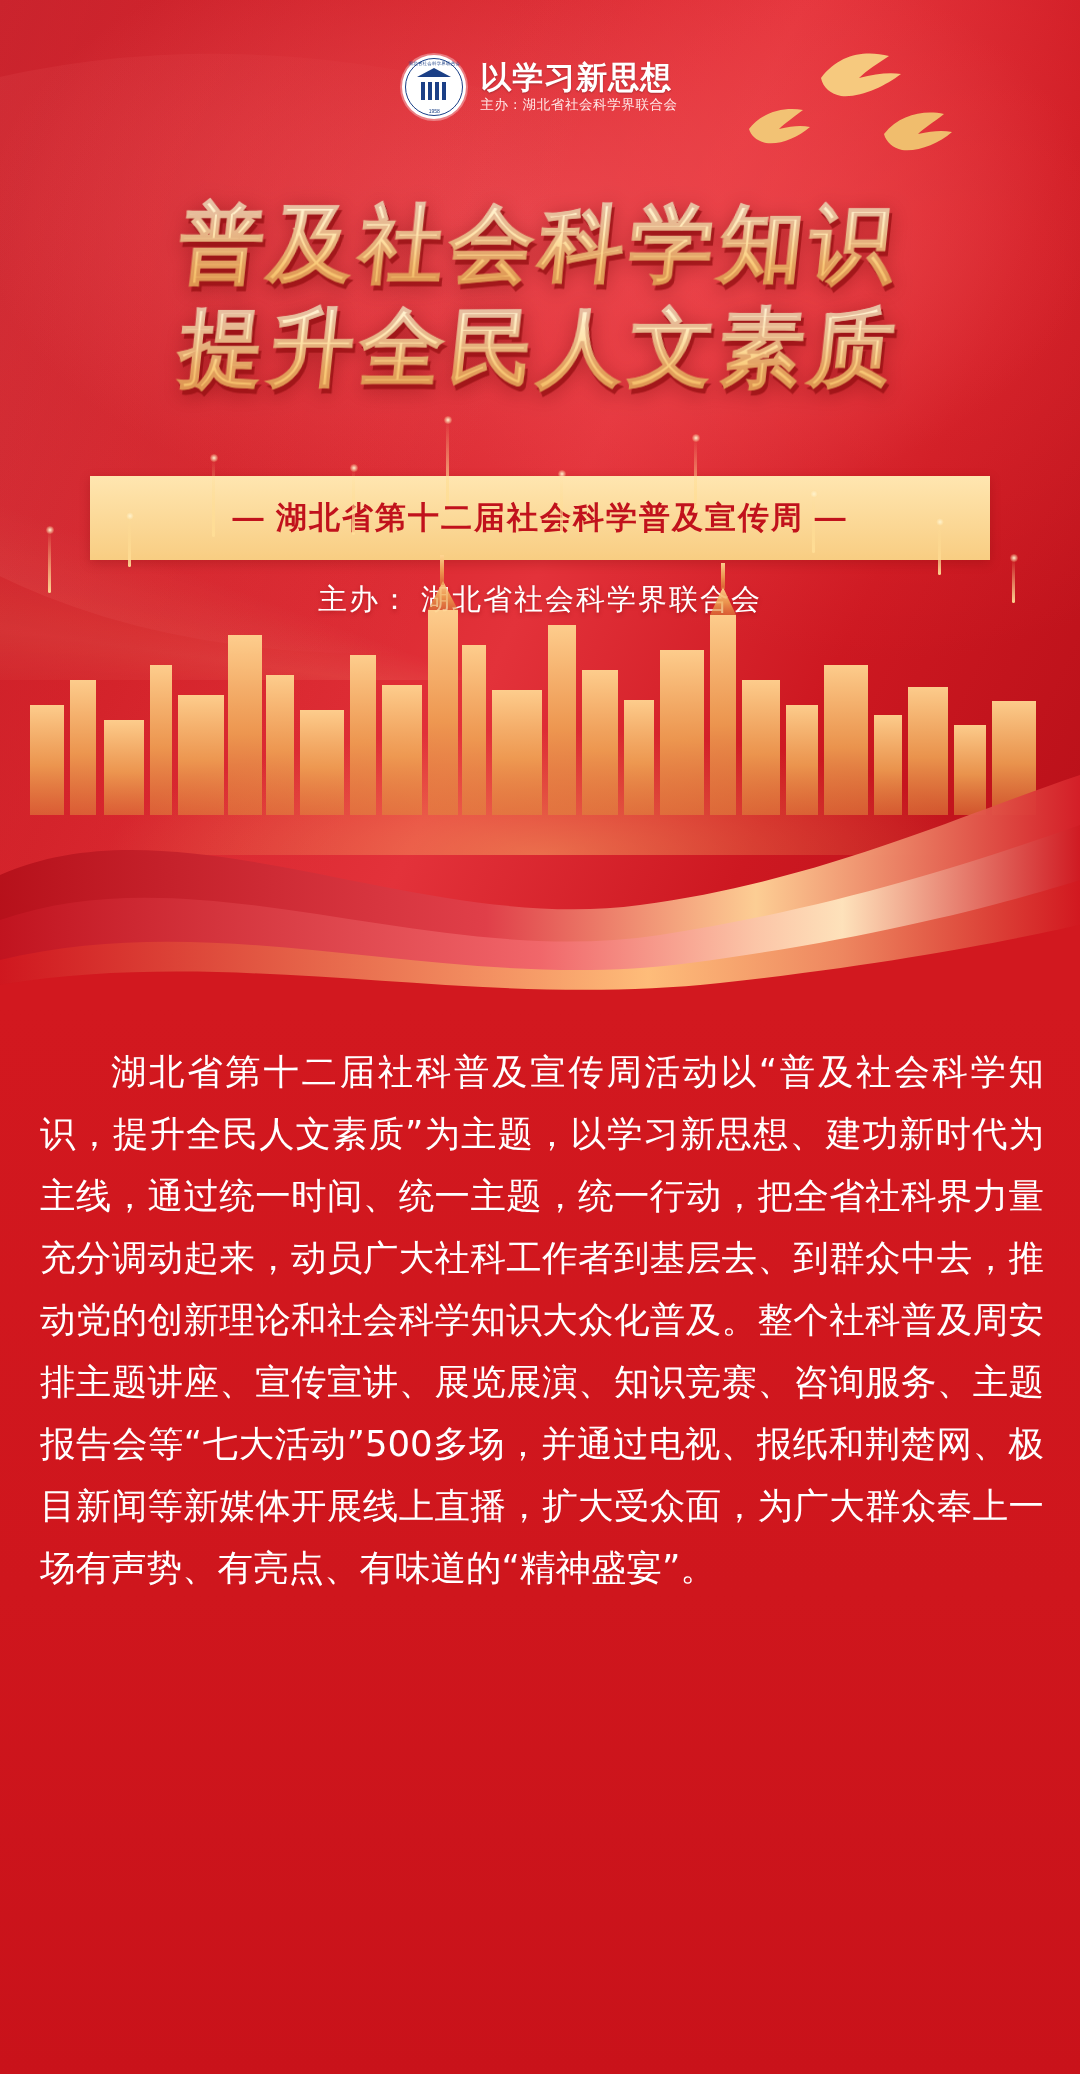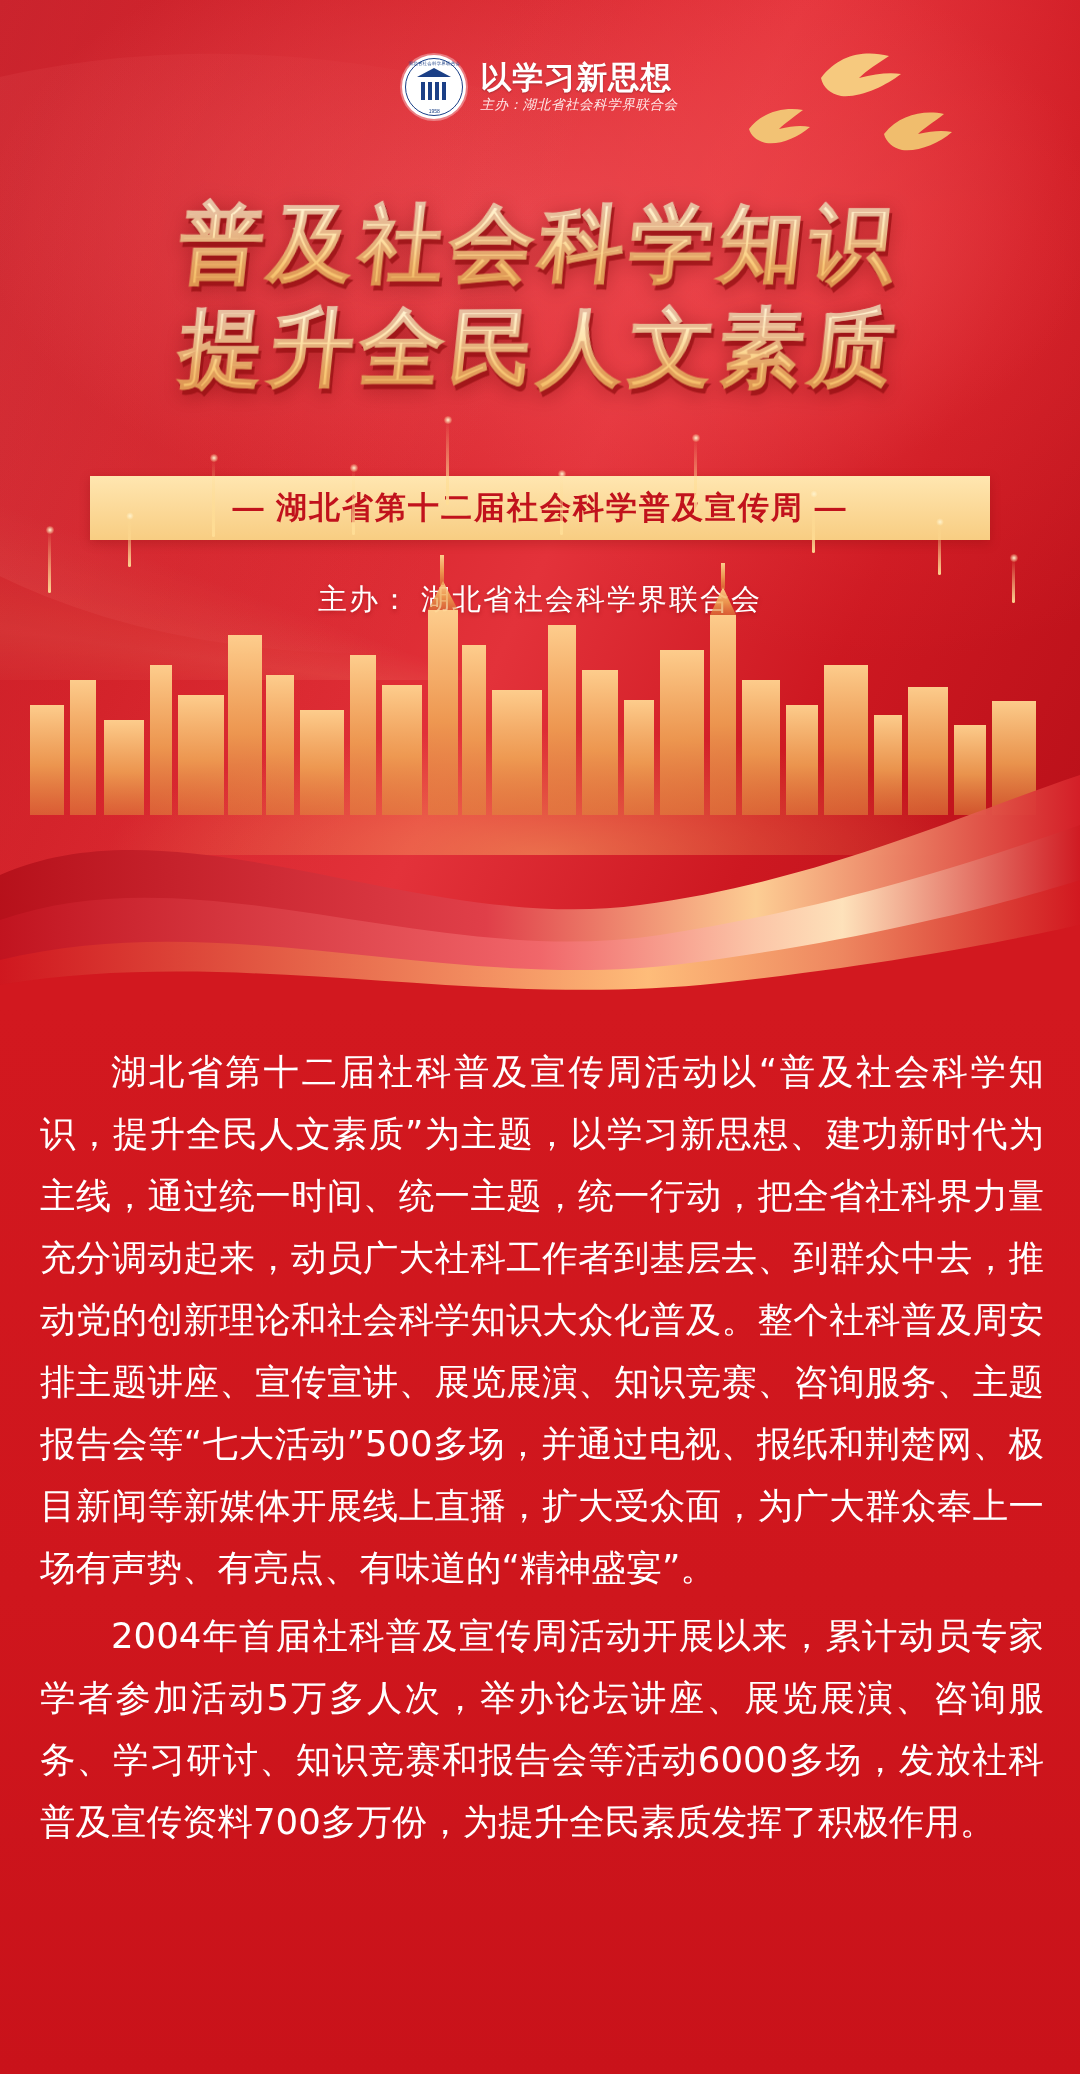--- a/index.html
+++ b/index.html
@@ -112,21 +112,21 @@
     position: absolute; bottom: 5px; left: 0; right: 0;
     text-align: center; font-size: 5px; color: #1b3f86;
   }
   .logo-text { color: #ffffff; line-height: 1; }
   .logo-title {
     font-size: 31px; font-weight: bold; letter-spacing: 1px;
     text-shadow: 0 1px 2px rgba(0,0,0,0.25);
   }
   .logo-sub {
     margin-top: 5px;
-    font-size: 13.5px; letter-spacing: .6px; color: #ffe9e9; font-style: italic;
+    font-size: 13.5px; letter-spacing: .6px; color: #ffe9e9;
   }
 
   
   .dove { position: absolute; }
   .dove svg { display: block; }
 
   
   .headline {
     position: absolute; left: 0; right: 0; top: 192px;
     text-align: center;
@@ -142,21 +142,21 @@
     background-clip: text;
     color: transparent;
     -webkit-text-stroke: 1px rgba(160,40,20,0.25);
     filter: drop-shadow(3px 5px 0px rgba(150,15,18,0.75)) drop-shadow(0 3px 10px rgba(90,0,0,0.35));
     transform: skewX(-6deg);
   }
 
   
   .subbar {
     position: absolute; left: 90px; top: 476px;
-    width: 900px; height: 64px;
+    width: 900px; height: 84px;
     background: linear-gradient(180deg, #ffe6b0 0%, #f8cd82 100%);
     display: flex; align-items: center; justify-content: center;
     box-shadow: 0 3px 10px rgba(120,10,10,0.28);
   }
   .subbar span {
     color: #c1121c; font-size: 31px; font-weight: bold; letter-spacing: 2px;
     white-space: nowrap;
   }
   .organizer {
     position: absolute; left: 0; right: 0; top: 580px;
@@ -328,16 +328,15 @@
       </defs>
       <path d="M0,120 C180,40 420,180 640,150 C820,126 960,60 1080,20 L1080,250 L0,250 Z" fill="url(#gw1)" opacity="0.95"></path>
       <path d="M0,165 C200,95 430,215 660,180 C840,152 980,105 1080,70 L1080,250 L0,250 Z" fill="url(#gw2)" opacity="0.9"></path>
       <path d="M0,205 C230,150 450,240 690,208 C870,184 1000,150 1080,125 L1080,250 L0,250 Z" fill="url(#gw3)" opacity="0.85"></path>
       <path d="M0,230 C240,190 470,255 720,228 C900,208 1010,185 1080,170 L1080,250 L0,250 Z" fill="#d2181f"></path>
     </svg>
   </div>
 
   <div class="content">
     <p>湖北省第十二届社科普及宣传周活动以“普及社会科学知识，提升全民人文素质”为主题，以学习新思想、建功新时代为主线，通过统一时间、统一主题，统一行动，把全省社科界力量充分调动起来，动员广大社科工作者到基层去、到群众中去，推动党的创新理论和社会科学知识大众化普及。整个社科普及周安排主题讲座、宣传宣讲、展览展演、知识竞赛、咨询服务、主题报告会等“七大活动”500多场，并通过电视、报纸和荆楚网、极目新闻等新媒体开展线上直播，扩大受众面，为广大群众奉上一场有声势、有亮点、有味道的“精神盛宴”。</p>
-    <p>2004年首届社科普及宣传周活动开展以来，累计动员专家学者参加活动5万多人次，举办论坛讲座、展览展演、咨询服务、学习研讨、知识竞赛和报告会等活动6000多场，发放社科普及宣传资料700多万份，为提升全民素质发挥了积极作用。</p>
   </div>
 
 </div>
 
 </body></html>

